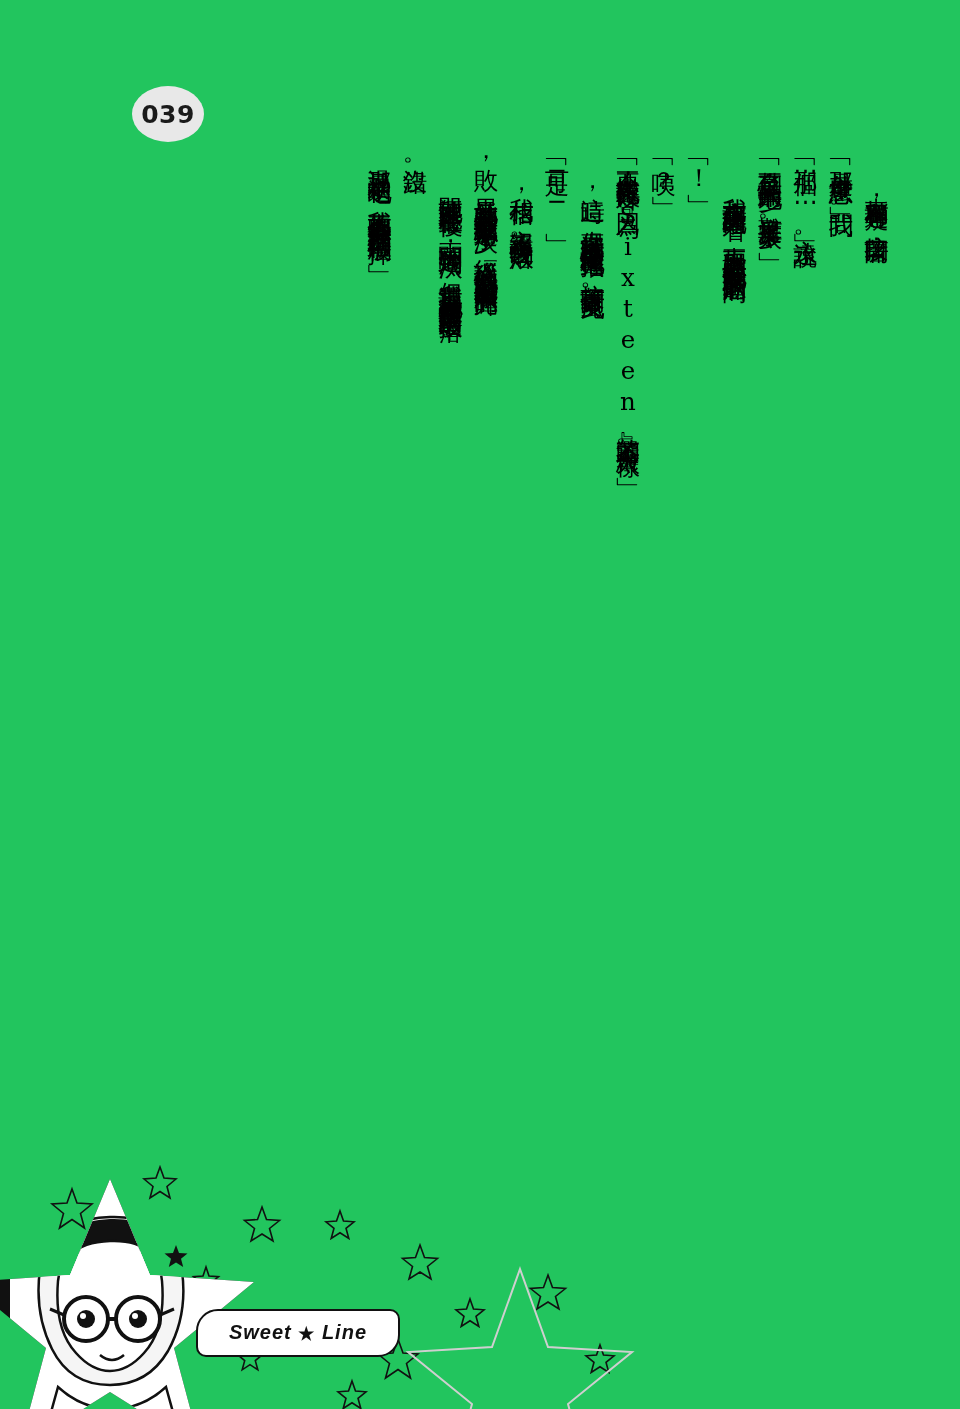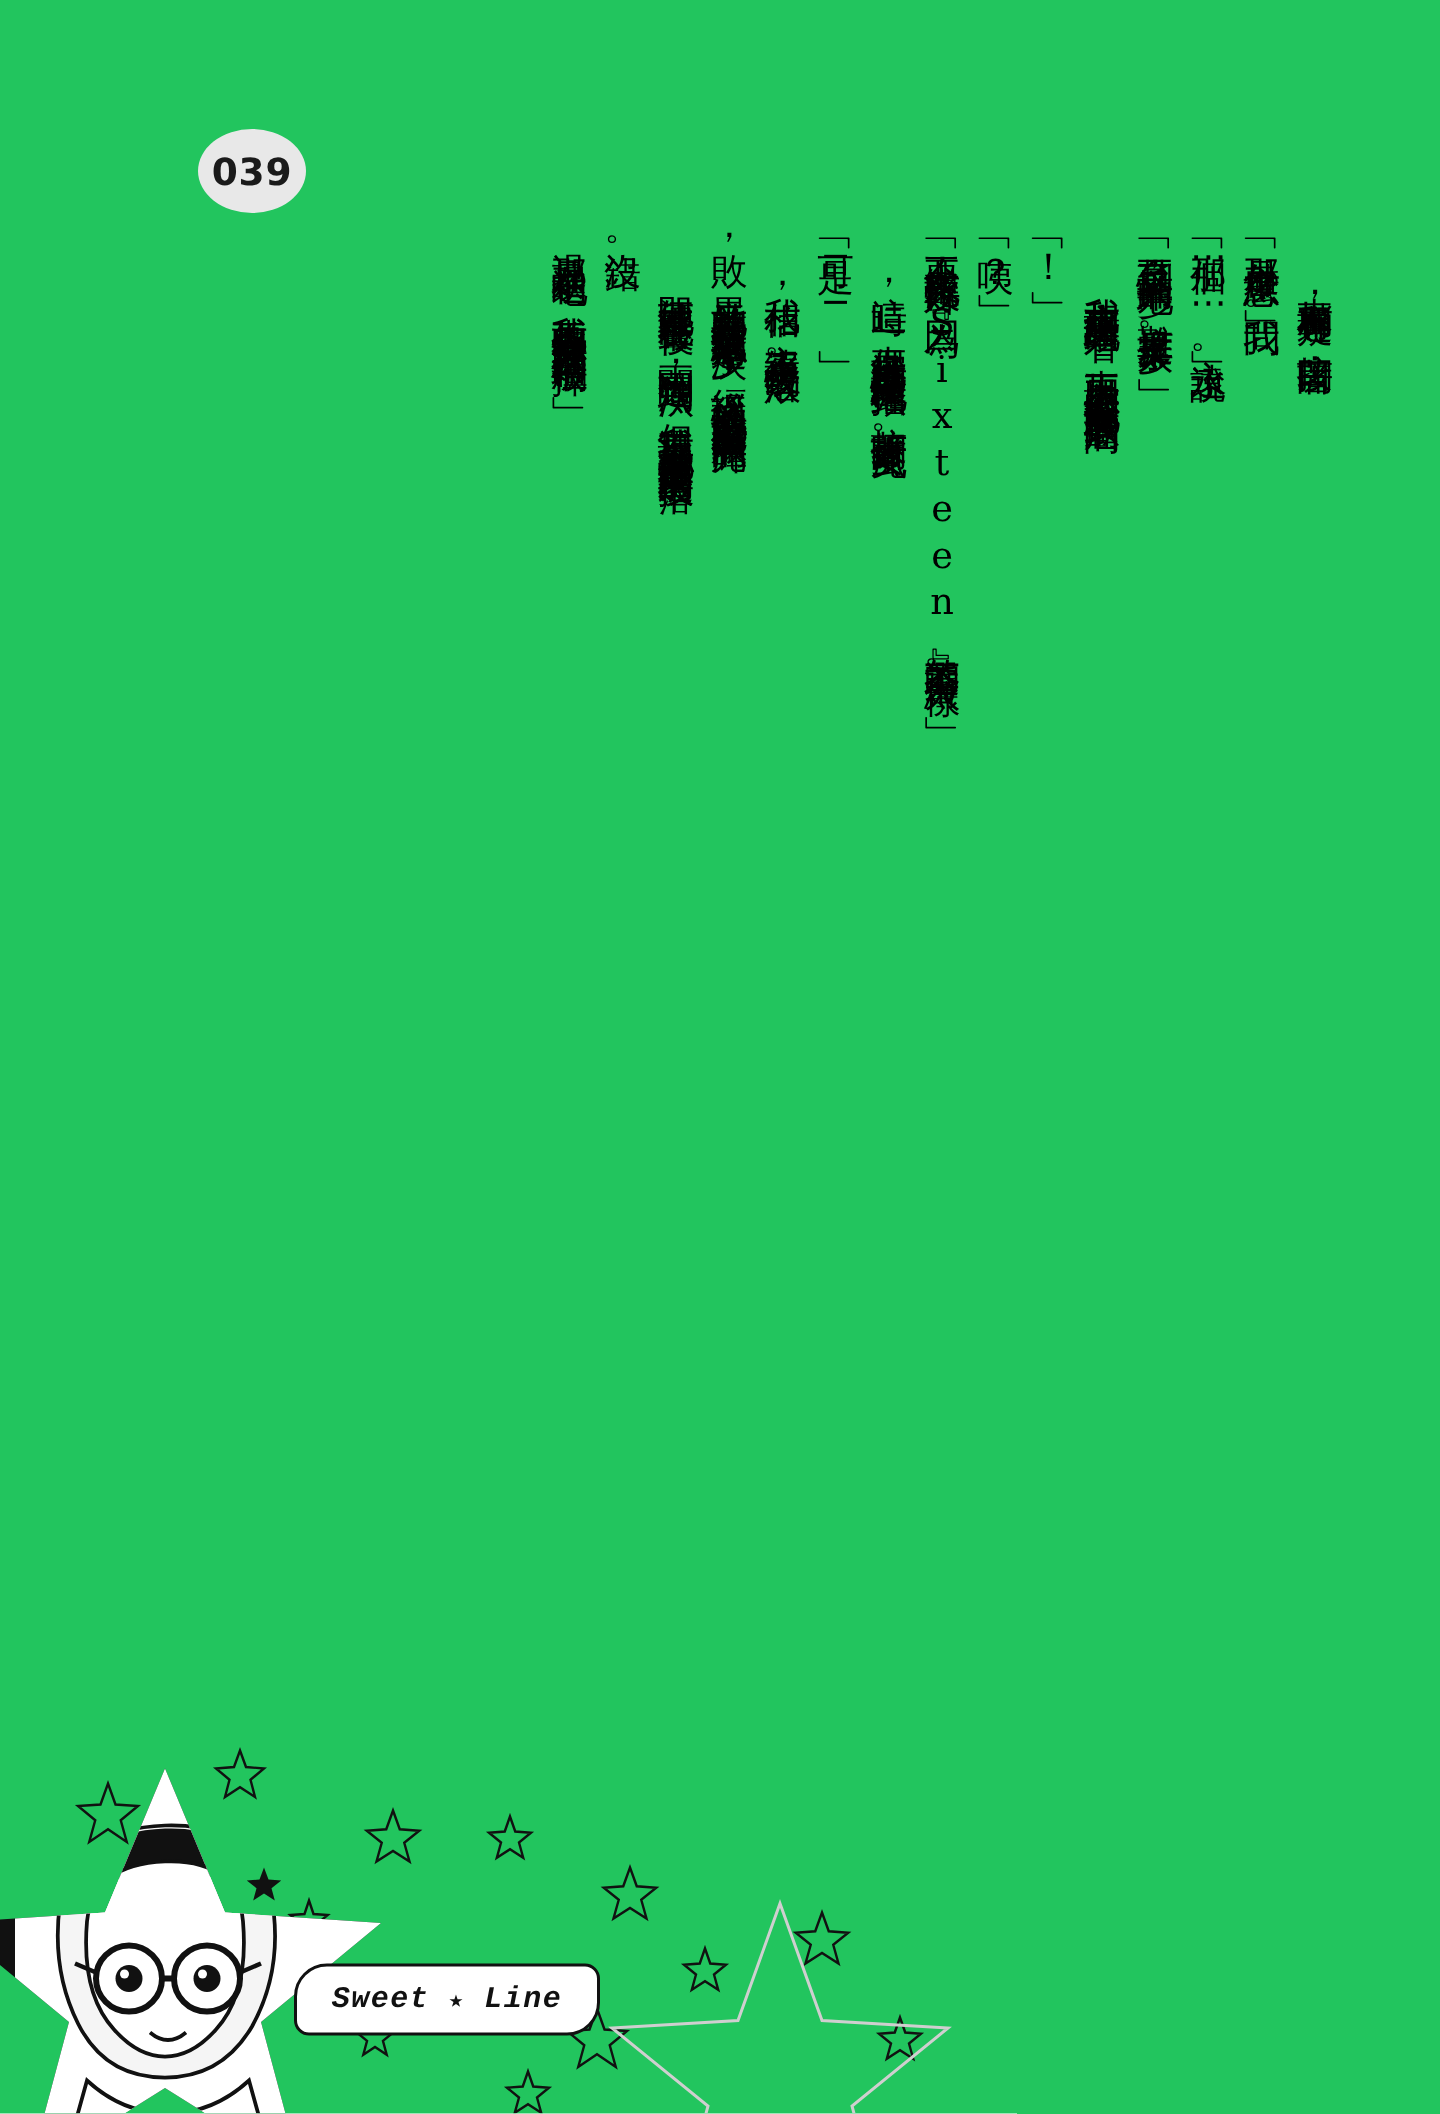--- a/index.html
+++ b/index.html
@@ -77,21 +77,21 @@
     width: 200px;
     height: 44px;
     background: #ffffff;
     border: 2px solid #111111;
     border-radius: 22px 10px 22px 10px;
     display: flex;
     align-items: center;
     justify-content: center;
   }
   .logo-ribbon .logo-text {
-    font-family: Liberation Mono, monospace;
+    font-family: Liberation Sans, sans-serif;
     font-style: italic;
     font-weight: bold;
     font-size: 20px;
     color: #111111;
     letter-spacing: 1px;
     white-space: nowrap;
   }
   .logo-ribbon .logo-text .star { font-style: normal; font-size: 16px; }
 </style>
 </head>

